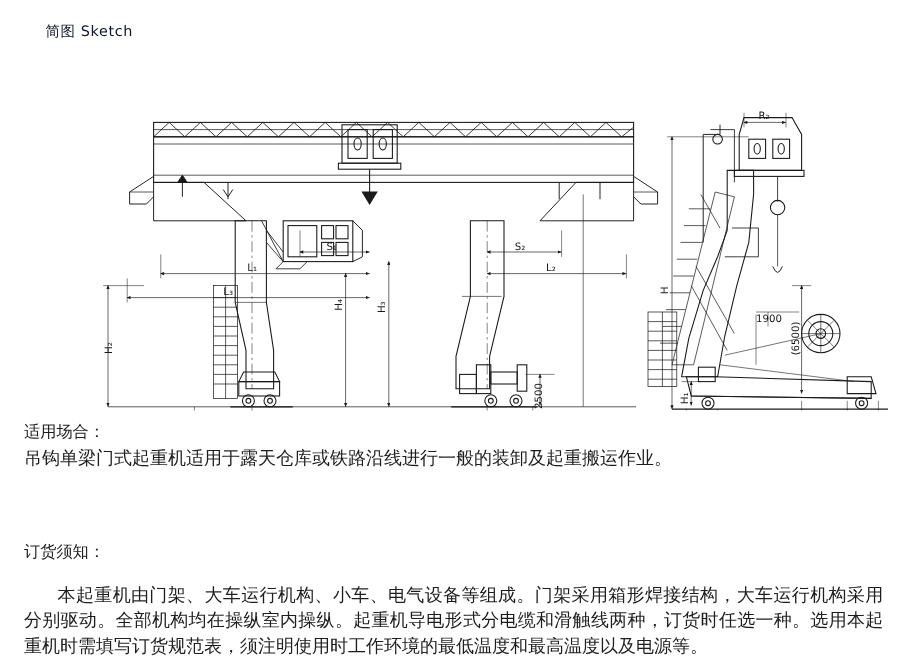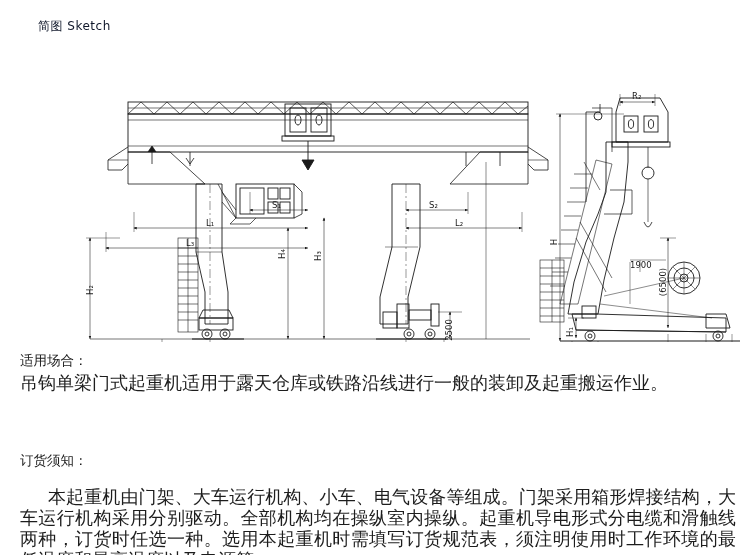--- a/index.html
+++ b/index.html
@@ -16,21 +16,21 @@
     font-size:12px;font-weight:400;letter-spacing:.5px;
     color:#0f172a;
     margin-left:16px;
   }
   #sketch-figure{
     position:absolute;left:0px;top:42px;width:748px;height:300px;
   }
   #sketch-figure svg{display:block;}
   .prose{
     position:absolute;left:0;width:748px;
-    font-size:18px;line-height:21px;color:#1d1d1d;
+    font-size:15px;line-height:21px;color:#1d1d1d;
   }
   #applicability-heading{top:350px;left:20px;}
   #applicability-text{top:372px;left:20px;width:710px;}
   #ordering-heading{top:450px;left:20px;}
   #ordering-text{top:486px;left:20px;width:716px;text-align:justify;text-indent:28px;}
   .hd{font-size:13.5px;}
 </style>
 </head>
 <body>
 

